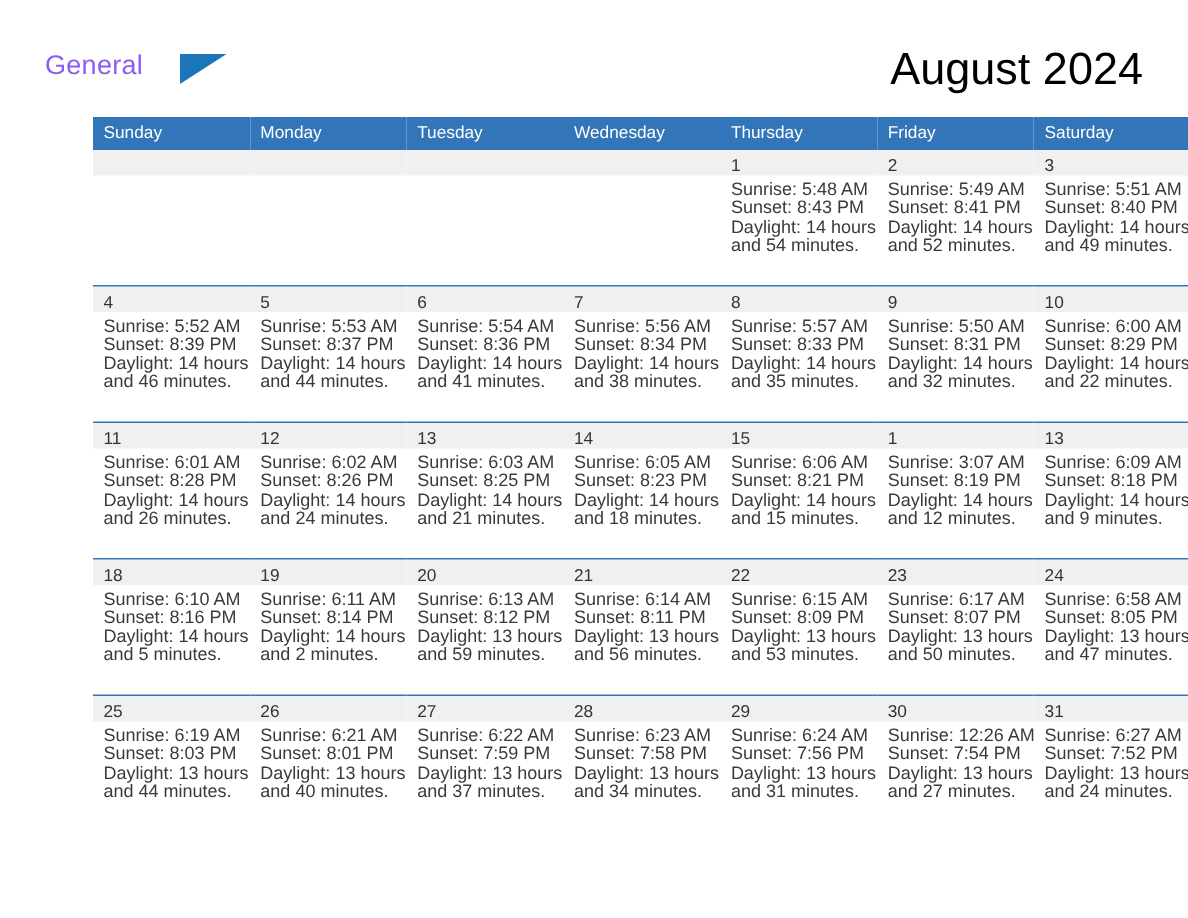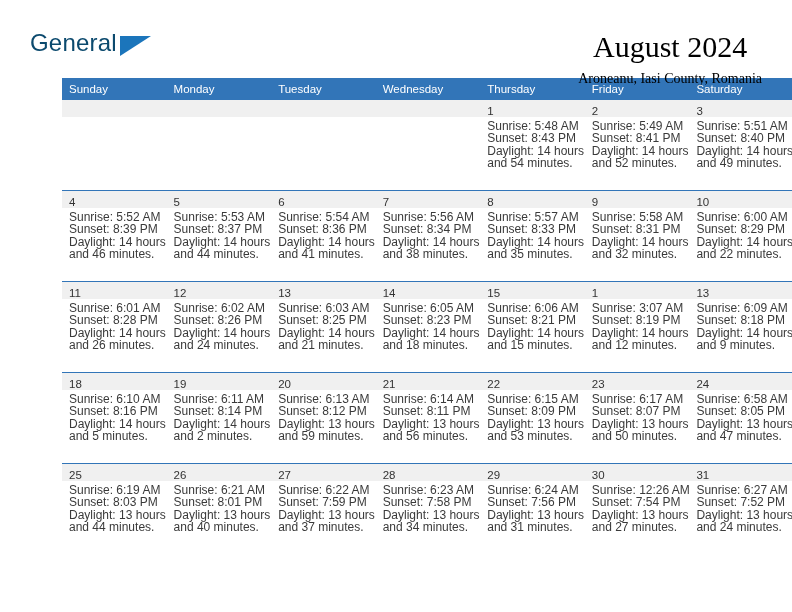--- a/index.html
+++ b/index.html
@@ -30,22 +30,22 @@
     padding-top: 30px;
     height: 72px;
     box-sizing: border-box;
   }
   .brand {
     position: relative;
     width: 200px;
     padding-top: 2px;
   }
   .brand-general {
-    font-size: 24px;
-    color: #0c4a6e;
+    font-size: 18px;
+    color: #8b5cf6;
     letter-spacing: 0.2px;
     line-height: 22px;
     display: block;
   }
   .brand-blue {
     font-size: 21px;
     color: #1b75bb;
     line-height: 20px;
     display: block;
     margin-left: 36px;
@@ -54,22 +54,21 @@
   .brand-triangle {
     position: absolute;
     left: 90px;
     top: 6px;
     width: 0;
     height: 0;
     border-left: 31px solid #1b75bb;
     border-bottom: 20px solid transparent;
   }
   .title-block {
-    text-align: center;
-    font-family: Liberation Serif, serif;
+    text-align: right;
   }
   .cal-title {
     font-size: 30px;
     color: #000000;
     line-height: 34px;
     font-weight: normal;
     white-space: nowrap;
   }
   .cal-subtitle {
     font-size: 14px;
@@ -143,21 +142,20 @@
 
   <div class="topbar">
 
     <div class="brand">
       <span class="brand-general">General</span>
       <span class="brand-triangle"></span>
     </div>
 
     <div class="title-block">
       <div class="cal-title">August 2024</div>
-      <div class="cal-subtitle">Aroneanu, Iasi County, Romania</div>
     </div>
 
   </div>
 
   <table class="calendar">
     <thead>
       <tr id="weekday-row">
           <th>Sunday</th>
           <th>Monday</th>
           <th>Tuesday</th>
@@ -276,21 +274,21 @@
                 <div>Sunset: 8:33 PM</div>
                 <div>Daylight: 14 hours</div>
                 <div>and 35 minutes.</div>
               </div>
             </div>
           </td>
           <td>
             <div class="daybox">
               <div class="daynum-band"><span class="daynum">9</span></div>
               <div class="details">
-                <div>Sunrise: 5:58 AM</div>
+                <div>Sunrise: 5:50 AM</div>
                 <div>Sunset: 8:31 PM</div>
                 <div>Daylight: 14 hours</div>
                 <div>and 32 minutes.</div>
               </div>
             </div>
           </td>
           <td>
             <div class="daybox">
               <div class="daynum-band"><span class="daynum">10</span></div>
               <div class="details">

